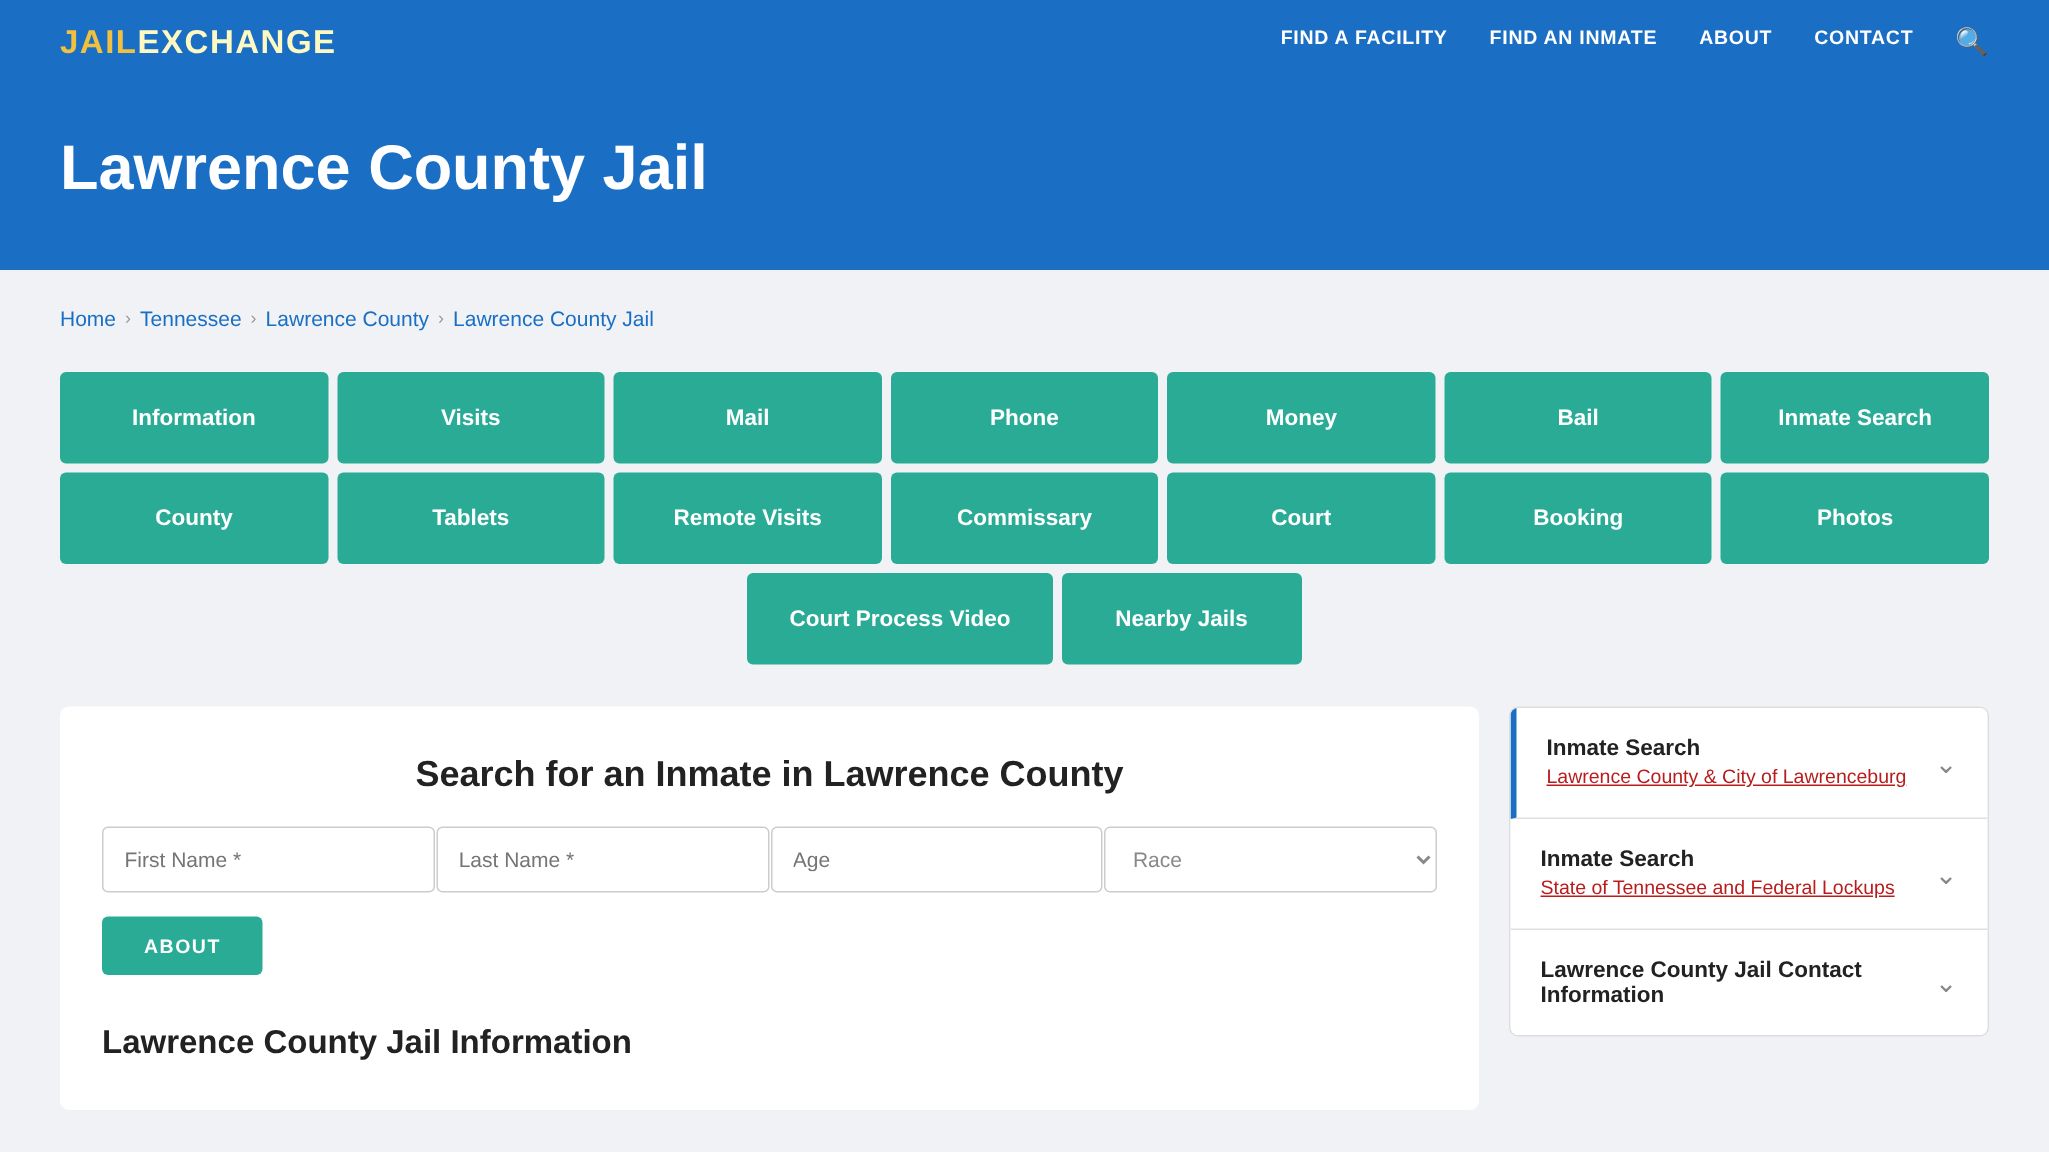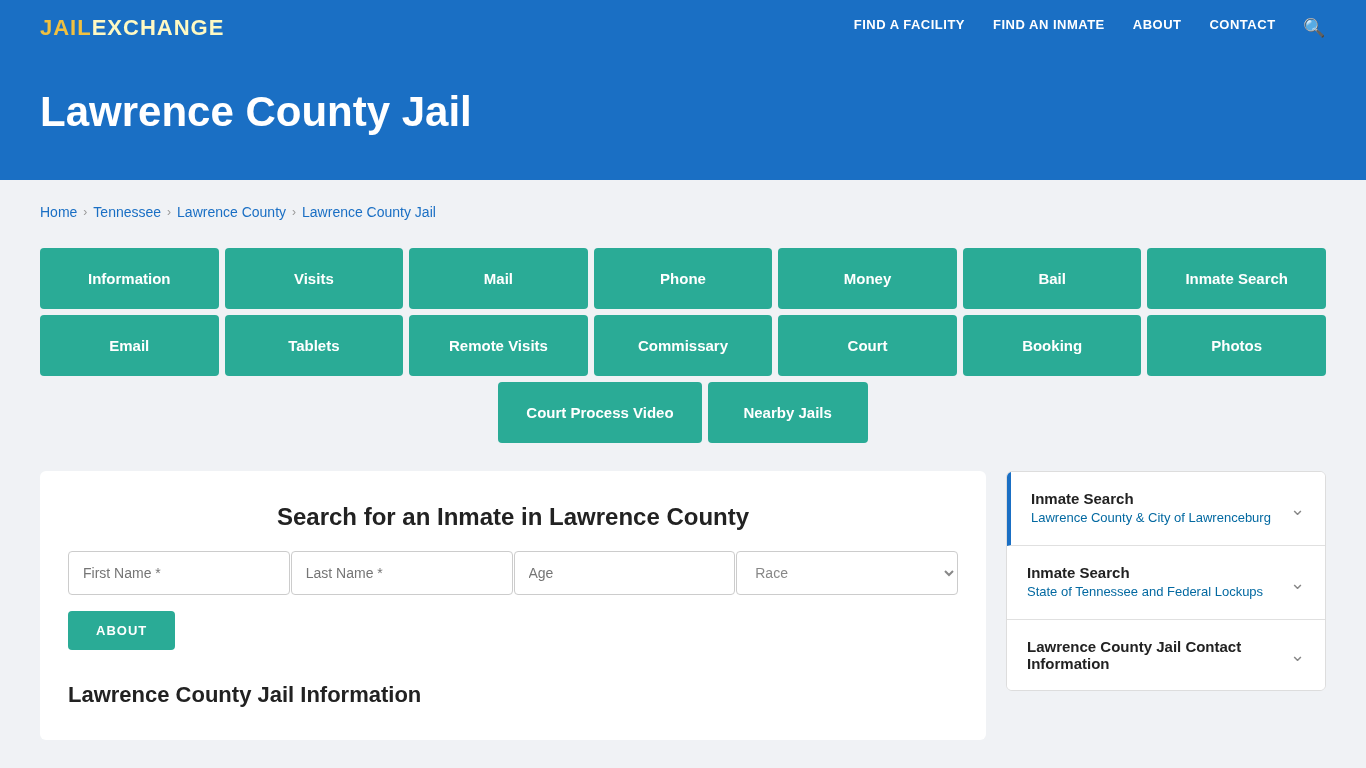--- a/index.html
+++ b/index.html
@@ -198,22 +198,23 @@
     }
     .sidebar-item:last-child { border-bottom: none; }
     .sidebar-item-left { display: flex; flex-direction: column; gap: 2px; }
     .sidebar-item-title {
       font-size: 15px;
       font-weight: 700;
       color: #222;
     }
     .sidebar-item-subtitle {
       font-size: 13px;
-      color: #0369a1;
+      color: #b91c1c;
       line-height: 1.4;
+      text-decoration: underline;
     }
     .sidebar-item-accent {
       border-left: 4px solid #1a6fc4;
     }
     .chevron-icon {
       font-size: 18px;
       color: #888;
       flex-shrink: 0;
     }
   </style>
@@ -253,21 +254,21 @@
     <button class="grid-btn">Information</button>
     <button class="grid-btn">Visits</button>
     <button class="grid-btn">Mail</button>
     <button class="grid-btn">Phone</button>
     <button class="grid-btn">Money</button>
     <button class="grid-btn">Bail</button>
     <button class="grid-btn">Inmate Search</button>
   </div>
 
   <div class="btn-grid-row2">
-    <button class="grid-btn">Email</button>
+    <button class="grid-btn">County</button>
     <button class="grid-btn">Tablets</button>
     <button class="grid-btn">Remote Visits</button>
     <button class="grid-btn">Commissary</button>
     <button class="grid-btn">Court</button>
     <button class="grid-btn">Booking</button>
     <button class="grid-btn">Photos</button>
   </div>
 
   <div class="btn-grid-row3">
     <button class="grid-btn-wide">Court Process Video</button>

